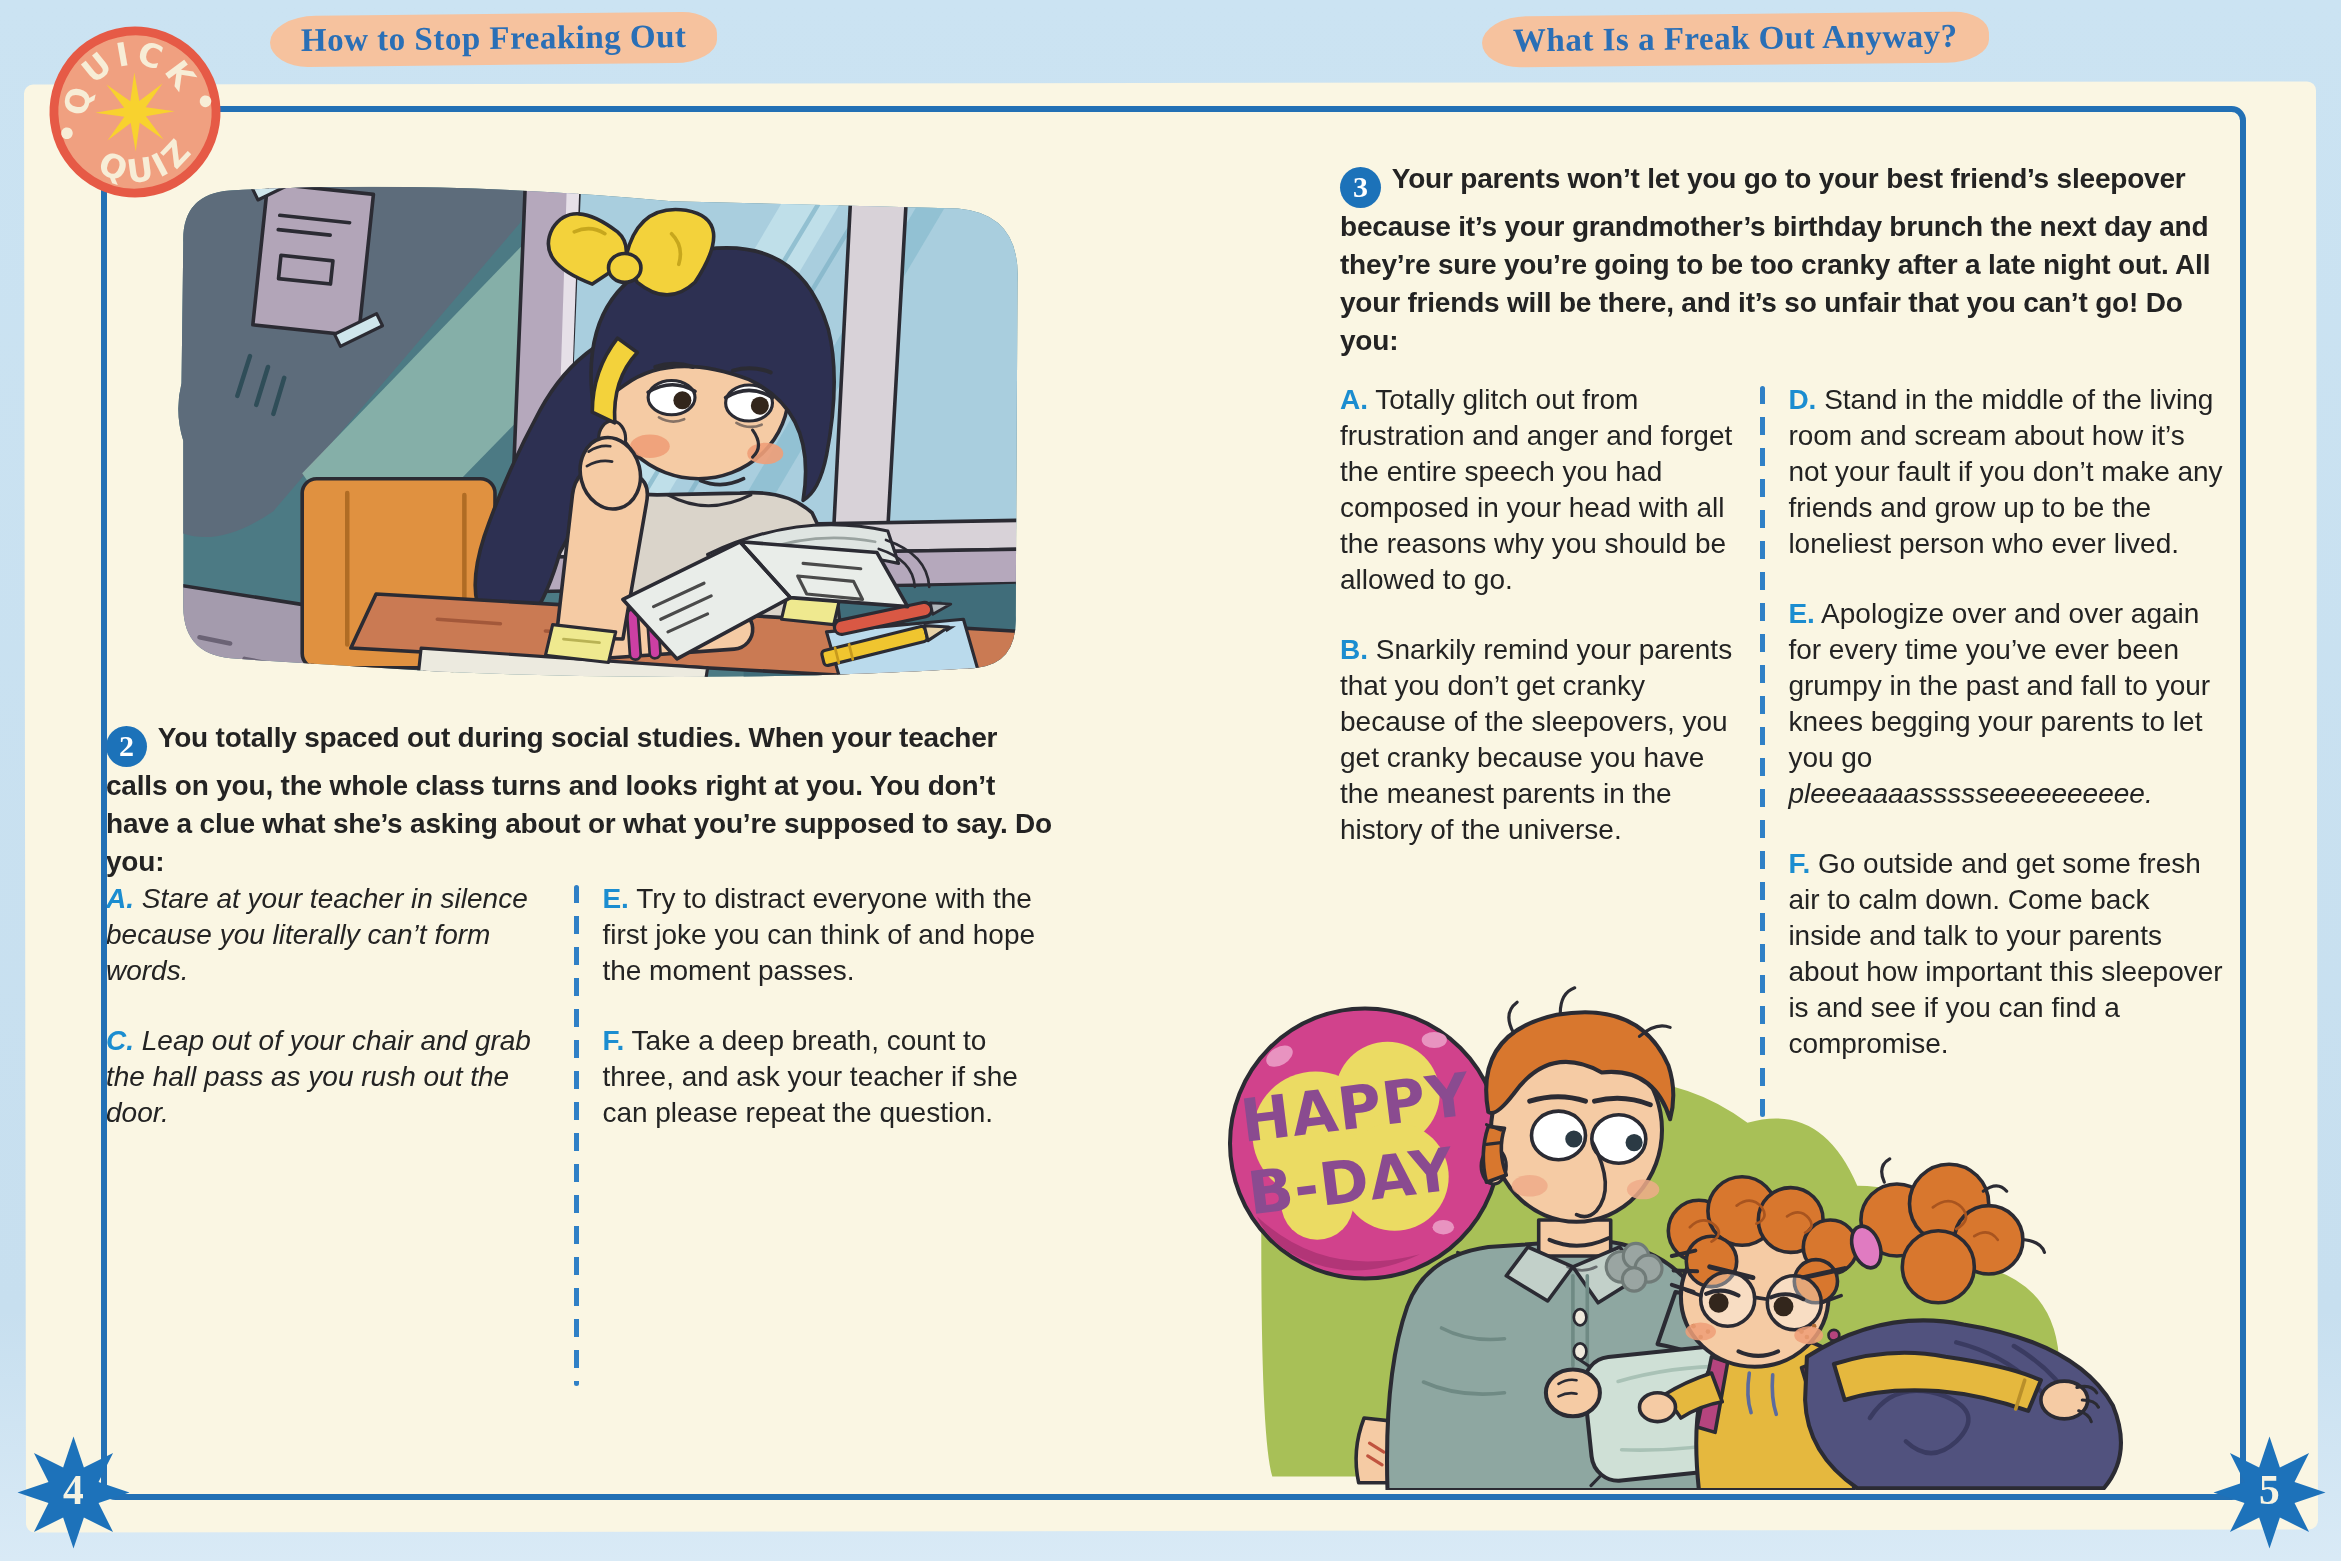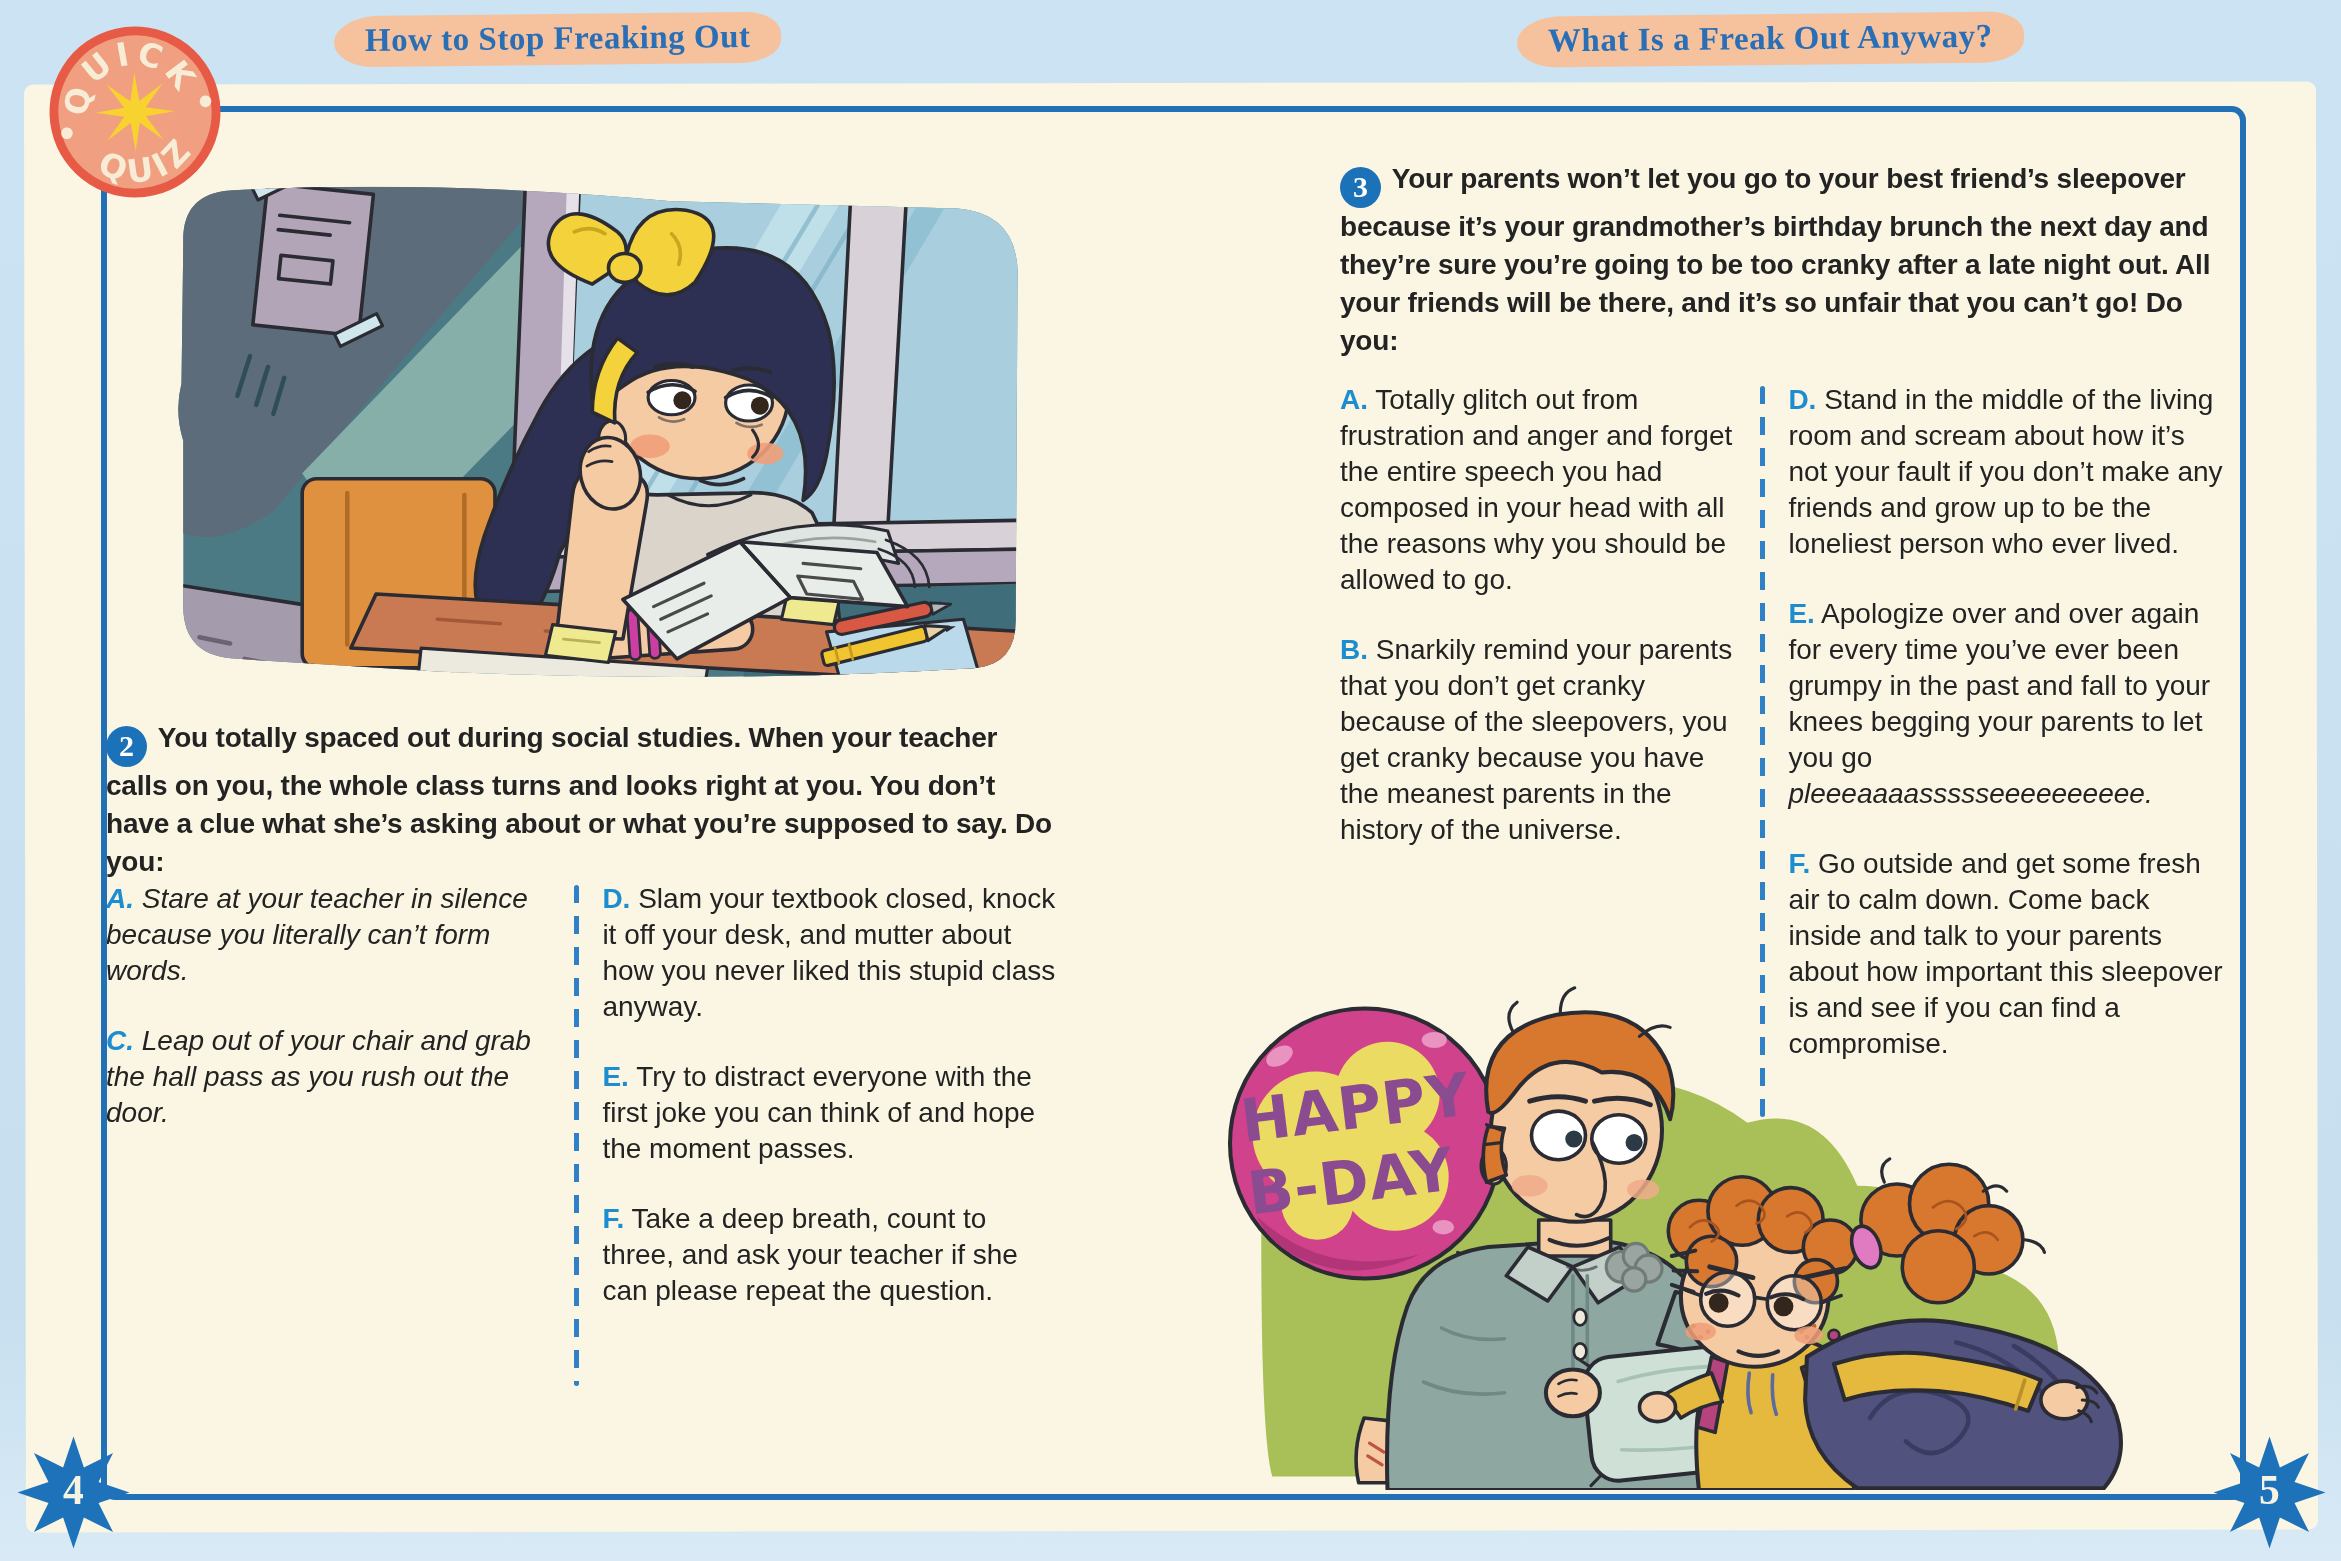--- a/index.html
+++ b/index.html
@@ -6,21 +6,21 @@
   body{font-family:"Liberation Sans",sans-serif;}
   #stage{position:relative;width:2342px;height:1561px;overflow:hidden;
          background:linear-gradient(180deg,#cbe3f2 0%,#c7dfef 84%,#d9eaf6 100%);}
   
   .paper{position:absolute;left:25px;top:83px;width:2292px;height:1448px;
          background:#faf6e3;border-radius:9px;transform:rotate(-0.08deg);z-index:0;}
   
   .frame{position:absolute;left:101px;top:106px;width:2133px;height:1382px;
          border:6.3px solid #2270b5;border-radius:14.4px;z-index:3;pointer-events:none;}
   
-  .header{position:absolute;top:14.4px;width:576px;text-align:center;z-index:4;}
+  .header{position:absolute;top:14.4px;width:576px;z-index:4;}
   .header .hl{display:inline-block;background:#f6c29e;border-radius:54px 41px 50px 45px/31px 25px 27px 29px;
         padding:6.3px 31px 8px;transform:rotate(-0.6deg);}
   .header .hl span{font-family:"Liberation Serif",serif;font-weight:700;font-size:33px;
         color:#2a6fb6;letter-spacing:0.5px;}
   #header-left{left:270px;}
   #header-right{left:1482px;}
   
   .question{position:absolute;z-index:2;font-weight:700;font-size:28px;line-height:38px;
         color:#232323;letter-spacing:-0.2px;}
   .qnum{display:inline-flex;width:41px;height:41px;border-radius:50%;background:#1c72b9;
@@ -340,21 +340,20 @@
     <span class="qnum">2</span><span>You totally spaced out during social studies. When your teacher calls on you, the whole class turns and looks right at you. You don’t have a clue what she’s asking about or what you’re supposed to say. Do you:</span>
   </div>
 
   <div class="answers" id="answers-left">
     <div class="col col1">
       <p class="answer"><b class="letter">A.</b> <span>Stare at your teacher in silence because you literally can’t form words.</span></p>
       <p class="answer"><b class="letter">C.</b> <span>Leap out of your chair and grab the hall pass as you rush out the door.</span></p>
     </div>
     <div class="divider"></div>
     <div class="col col2">
-      <p class="answer"><b class="letter">D.</b> <span>Slam your textbook closed, knock it off your desk, and mutter about how you never liked this stupid class anyway.</span></p>
       <p class="answer"><b class="letter">E.</b> <span>Try to distract everyone with the first joke you can think of and hope the moment passes.</span></p>
       <p class="answer"><b class="letter">F.</b> <span>Take a deep breath, count to three, and ask your teacher if she can please repeat the question.</span></p>
     </div>
   </div>
 
   <div class="question" id="q-right">
     <span class="qnum">3</span><span>Your parents won’t let you go to your best friend’s sleepover because it’s your grandmother’s birthday brunch the next day and they’re sure you’re going to be too cranky after a late night out. All your friends will be there, and it’s so unfair that you can’t go! Do you:</span>
   </div>
 
   <div class="answers" id="answers-right">

